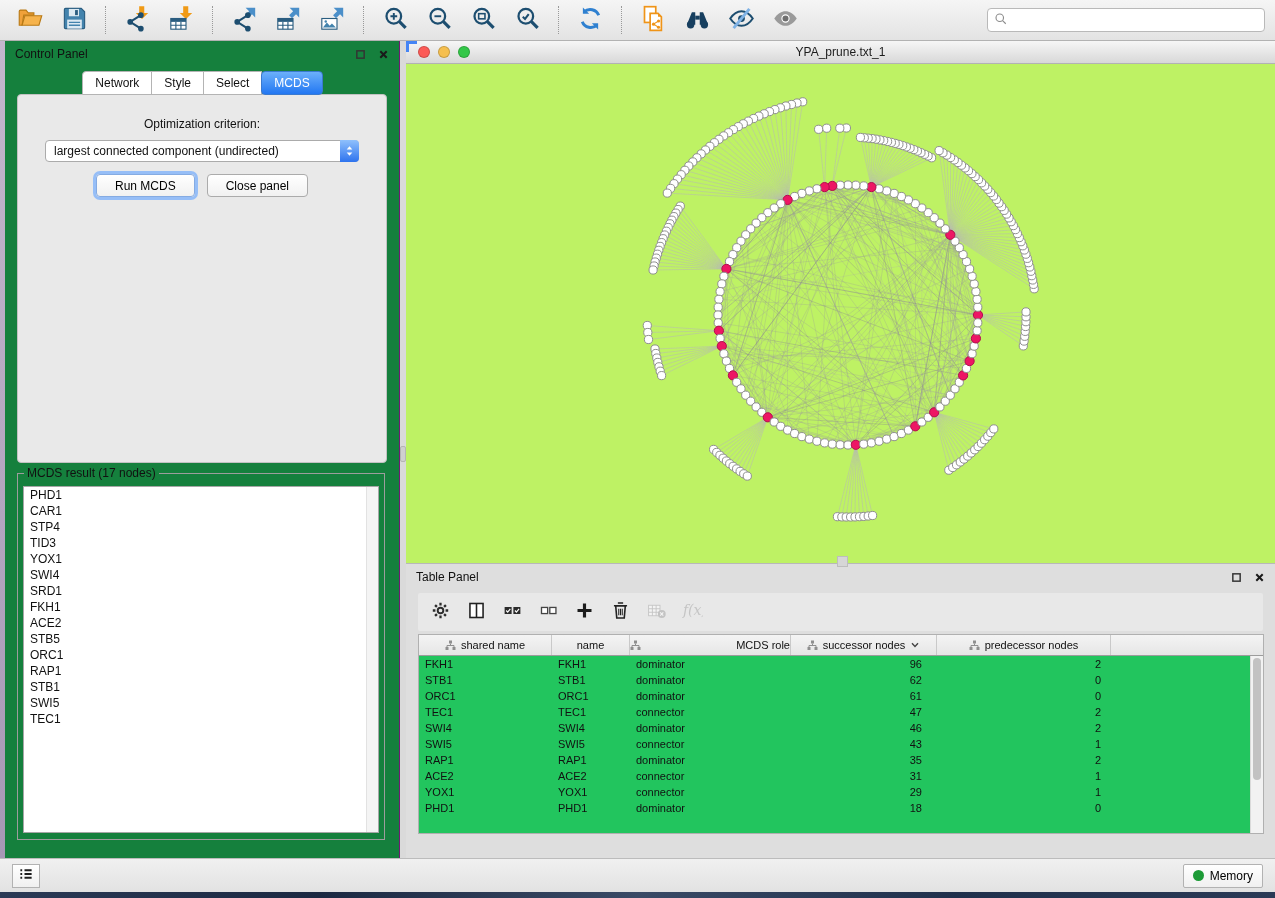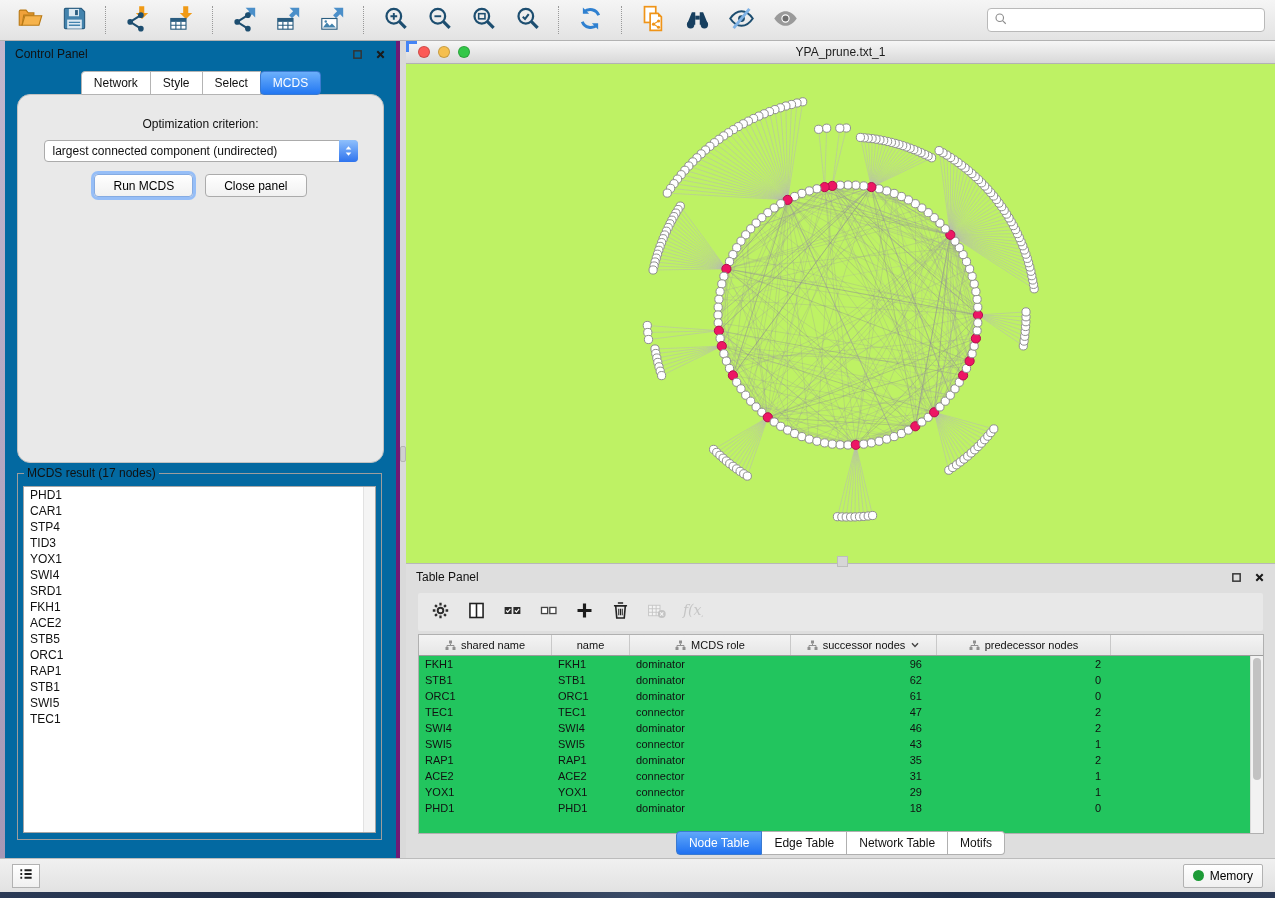--- a/index.html
+++ b/index.html
@@ -14,32 +14,32 @@
   .tb-sep{width:0;height:28px;border-left:1px dotted #999;margin:0 7px;}
   #toolbar-search{margin-left:auto;width:278px;height:24px;background:#fff;border:1px solid #b9b9b9;
     border-radius:4px;display:flex;align-items:center;padding:0 5px;box-sizing:border-box;gap:4px;}
   #toolbar-search svg{width:15px;height:15px;}
   #toolbar-search input{border:none;outline:none;flex:1;font-size:12px;background:transparent;font-family:inherit;}
   
   #desk-left{position:absolute;left:0;top:41px;width:5px;height:817px;background:linear-gradient(#c3b7cd,#a698b5);}
   #desk-bottom{position:absolute;left:0;bottom:0;width:100%;height:6px;
     background:linear-gradient(90deg,#2b3a56,#1c2942 25%,#3a4a66 50%,#20304c 75%,#2b3a56);}
   
-  #control-panel{position:absolute;left:5px;top:41px;width:395px;height:817px;background:#0369a1;
-    border-right:4px solid #701a75;box-sizing:border-box;}
+  #control-panel{position:absolute;left:5px;top:41px;width:395px;height:817px;background:#15803d;
+    border-right:1px solid #701a75;box-sizing:border-box;}
   .panel-title-row{height:26px;display:flex;align-items:center;padding:0 10px;font-size:12px;}
   .panel-icons{margin-left:auto;display:flex;gap:12px;align-items:center;}
   .panel-icons span{display:flex;}
   .panel-icons svg{width:11px;height:11px;}
   #cp-tabs{display:flex;justify-content:center;margin-top:4px;position:relative;z-index:2;}
   .cp-tab{font-size:12px;padding:4px 12px;background:#fff;border:1px solid #b4b4b4;margin-right:-1px;}
   .cp-tab:first-child{border-radius:4px 0 0 0;}
   .cp-tab.active{background:linear-gradient(#6cb0fb,#2277f2);border-color:#3a7ad0;color:#fff;border-radius:4px;}
   #cp-box{position:absolute;left:12px;right:12px;top:53px;height:367px;background:#e9e9e9;
-    border:1px solid #c2c2c2;border-radius:13px;}
+    border:1px solid #c2c2c2;border-radius:4px;}
   .criterion-label{text-align:center;margin-top:22px;font-size:12px;}
   .select{margin:9px auto 0;width:314px;height:22px;background:#fff;border:1px solid #ababab;border-radius:4px;
     display:flex;align-items:center;box-sizing:border-box;}
   .select .val{flex:1;font-size:12px;padding-left:8px;white-space:nowrap;}
   .select .spin{width:19px;height:22px;margin-right:-1px;border-radius:0 4px 4px 0;
     background:linear-gradient(#8fc0fc,#2e73ee);display:flex;align-items:center;justify-content:center;}
   .btn-row{display:flex;justify-content:center;gap:12px;margin-top:12px;}
   .btn{font-size:12px;height:23px;padding:0 18px;background:linear-gradient(#fff,#f1f1f1);
     border:1px solid #ababab;border-radius:4px;font-family:inherit;}
   .btn.focus{box-shadow:0 0 0 3px rgba(106,167,255,.65);border-color:#85abe2;}
@@ -1134,21 +1134,21 @@
                     <rect x="7.5" y="7" width="3" height="3"></rect>
                   </g>
                   <path d="M5.5 3.5v2M2 7V5.5h7V7" fill="none" stroke="#8f8f8f"></path>
                 </svg>
               </span>
               <span>shared name</span>
             </div>
             <div class="th" style="width: 78px;">
               <span>name</span>
             </div>
-            <div class="th" style="width: 161px;">
+            <div class="th" style="width: 161px; justify-content: space-between;">
               <span style="display:flex">
                 <svg viewBox="0 0 11 11" width="11" height="11">
                   <g fill="#8f8f8f">
                     <rect x="4" y="0.5" width="3" height="3"></rect>
                     <rect x="0.5" y="7" width="3" height="3"></rect>
                     <rect x="7.5" y="7" width="3" height="3"></rect>
                   </g>
                   <path d="M5.5 3.5v2M2 7V5.5h7V7" fill="none" stroke="#8f8f8f"></path>
                 </svg>
               </span>
@@ -1256,26 +1256,20 @@
               <div class="td" style="width: 78px;">PHD1</div>
               <div class="td" style="width: 161px;">dominator</div>
               <div class="td num3" style="width: 146px;">18</div>
               <div class="td num4" style="width: 174px;">0</div>
             </div>
           </div>
         <div id="tbl-scroll">
             <div id="tbl-thumb"></div>
           </div>
       </div>
-      <div id="tp-tabs">
-          <div class="tp-tab active">Node Table</div>
-          <div class="tp-tab">Edge Table</div>
-          <div class="tp-tab">Network Table</div>
-          <div class="tp-tab">Motifs</div>
-        </div>
     </div>
   </div>
 
   <div id="status-bar">
     <button id="list-btn">
       <span><svg viewBox="0 0 24 24">
             <g stroke="#1c1c1c" stroke-width="2.4" fill="none">
               <path d="M4.5 7h2.4M10 7h9.5M4.5 12h2.4M10 12h9.5M4.5 17h2.4M10 17h9.5"></path>
             </g>
           </svg></span>

